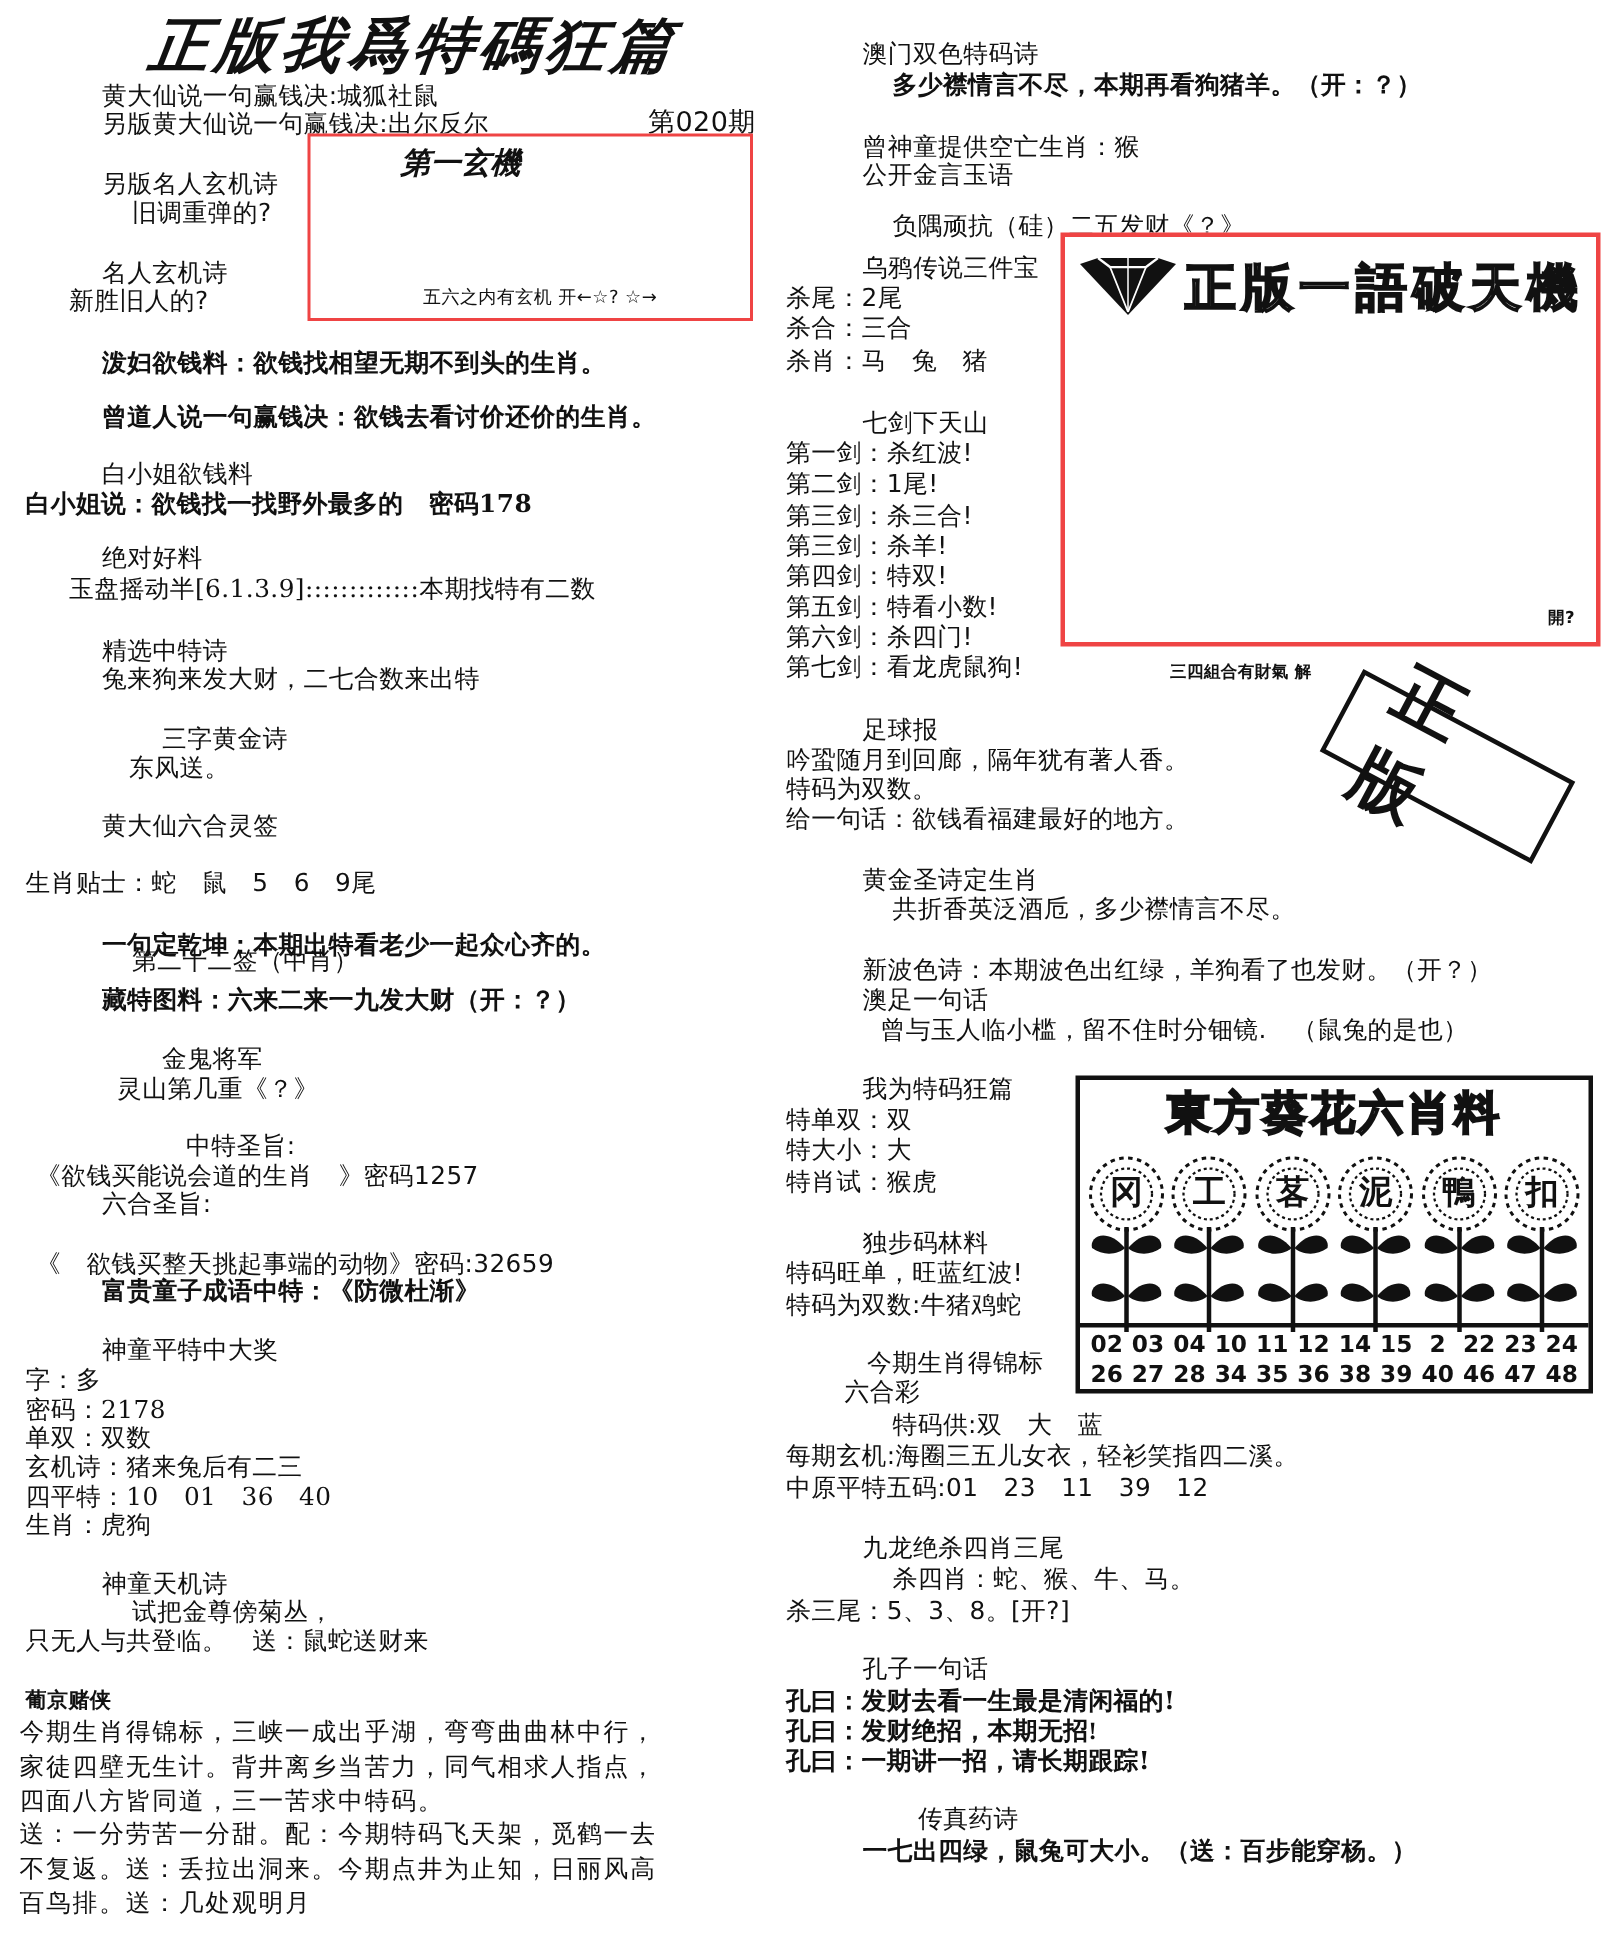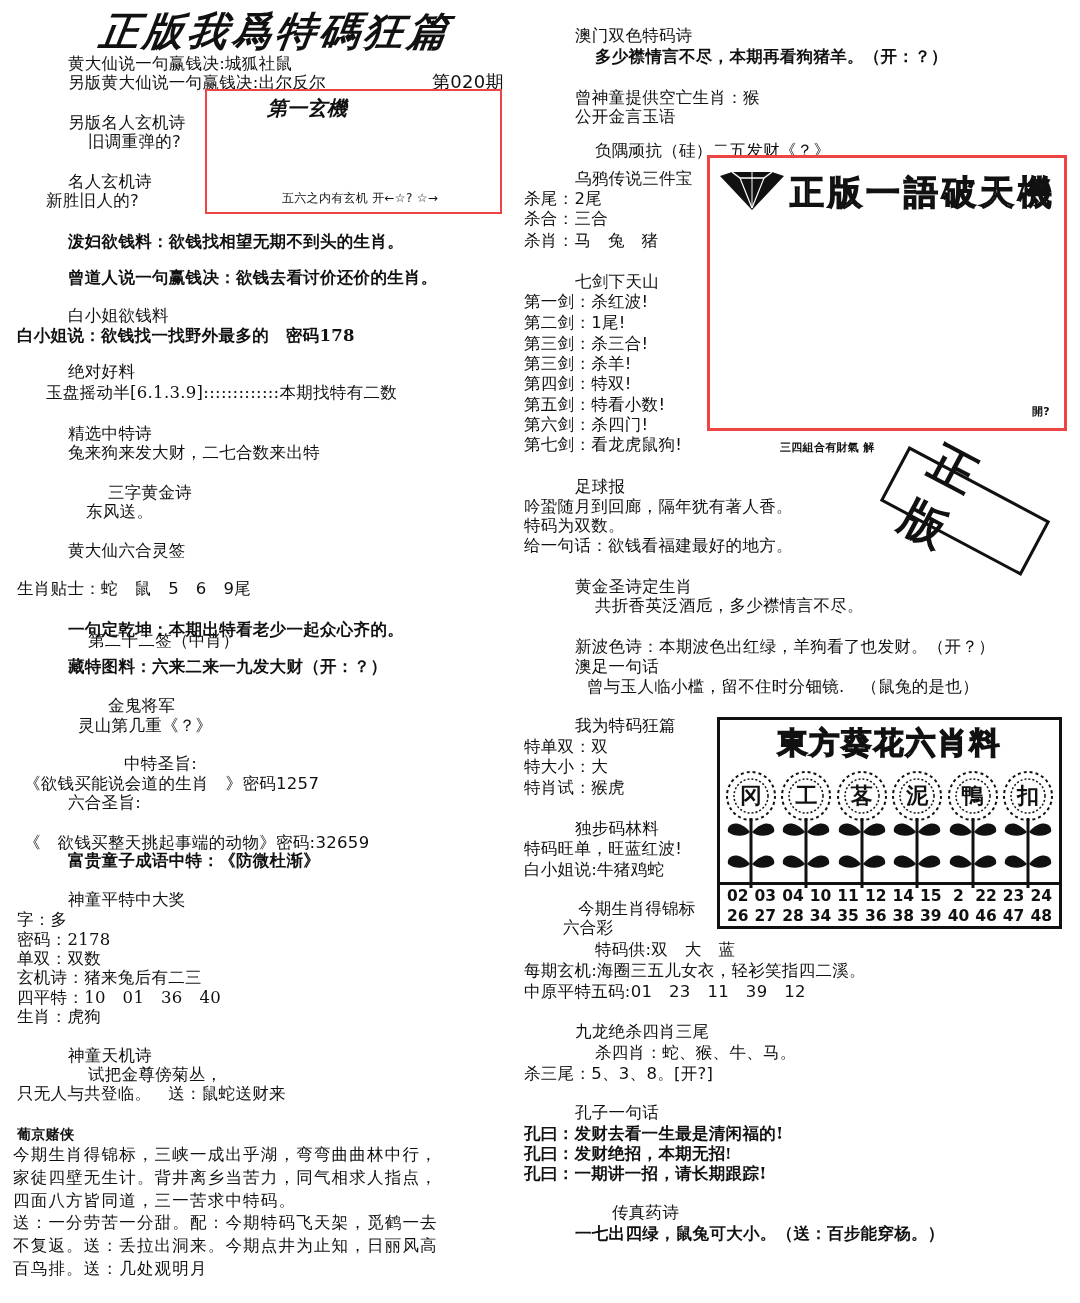--- a/index.html
+++ b/index.html
@@ -150,21 +150,21 @@
 <div class="t" style="left:575px;top:657px;">澳足一句话</div>
 <div class="t" style="left:587px;top:677px;">曾与玉人临小槛，留不住时分钿镜.　（鼠兔的是也）</div>
 
 <div class="t" style="left:575px;top:716px;">我为特码狂篇</div>
 <div class="t" style="left:524px;top:737px;">特单双：双</div>
 <div class="t" style="left:524px;top:757px;">特大小：大</div>
 <div class="t" style="left:524px;top:778px;">特肖试：猴虎</div>
 
 <div class="t" style="left:575px;top:819px;">独步码林料</div>
 <div class="t" style="left:524px;top:839px;">特码旺单，旺蓝红波!</div>
-<div class="t" style="left:524px;top:860px;">白小姐说:牛猪鸡蛇</div>
+<div class="t" style="left:524px;top:860px;">特码为双数:牛猪鸡蛇</div>
 
 <div class="flowerbox">
   <div class="flower-title">東方葵花六肖料</div>
   <div class="flowers">
     <div class="flower">
       <svg width="54" height="118" viewBox="0 0 54 118">
           <g fill="none" stroke="#111" stroke-width="2" stroke-dasharray="3 3">
             <circle cx="27" cy="26" r="24"></circle>
           </g>
           <circle cx="27" cy="26" r="17" fill="#fff" stroke="#111" stroke-width="1.5" stroke-dasharray="2 2"></circle>

